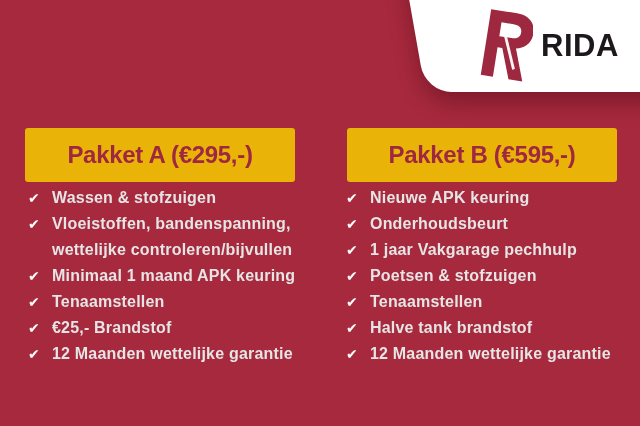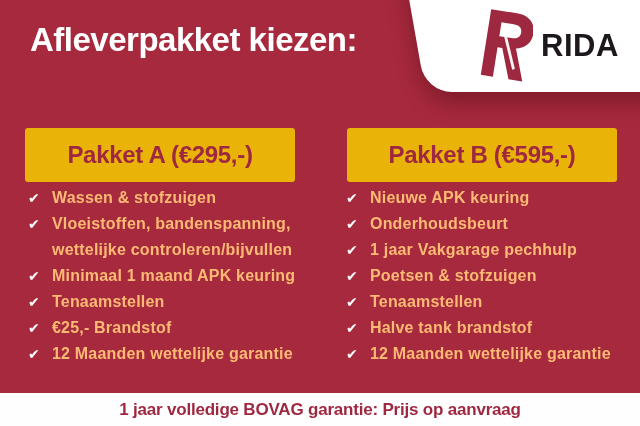--- a/index.html
+++ b/index.html
@@ -40,36 +40,35 @@
   .pkg-header.b{left:347px;}
   .pkg-list{position:absolute;top:189px;width:310px;}
   .pkg-list.a{left:28px;}
   .pkg-list.b{left:346px;}
   .line{display:flex;align-items:baseline;height:26px;}
   .chk{
     width:24px;flex:0 0 24px;color:#FFFFFF;font-size:14px;
     font-family:"DejaVu Sans",sans-serif;
   }
   .txt{
-    font-size:16px;font-weight:700;color:#fdba74;letter-spacing:0.2px;
+    font-size:16px;font-weight:700;color:#e5e5e5;letter-spacing:0.2px;
     white-space:nowrap;
   }
   
   .footer{
     position:absolute;left:0;bottom:0;width:640px;height:33px;
     background:#FEFEFE;display:flex;align-items:center;justify-content:center;
     font-size:17px;font-weight:800;color:#9F2841;letter-spacing:-0.2px;
   }
 </style>
 </head>
 <body>
 
 <div class="stage">
 
-  <h1 class="title">Afleverpakket kiezen:</h1>
 
   <div class="logo-card"></div>
   <div class="logo-inner">
     <svg class="r-mark" viewBox="0 0 64 80" xmlns="http://www.w3.org/2000/svg" aria-hidden="true">
       <g transform="rotate(9 32 40)">
         <path fill="#9E2840" fill-rule="evenodd" d="M10 2 H40 C54 2 62 10 62 22 C62 33 55 40 45 42 L58 78 H42 L29.5 44 H24 V78 H10 Z
              M24 15 V31 H38 C45 31 48 28 48 23 C48 18 45 15 38 15 Z"></path>
         <path d="M26 18 L46 66" stroke="#FFFFFF" stroke-width="3.2" fill="none" opacity="0.95"></path>
       </g>
     </svg>
@@ -165,17 +164,14 @@
         </div>
       </div>
       <div>
         <div class="line">
           <span class="chk">✔</span>
           <span class="txt">12 Maanden wettelijke garantie</span>
         </div>
       </div>
     </div>
 
-  <div class="footer">
-    <span>1 jaar volledige BOVAG garantie: Prijs op aanvraag</span>
-  </div>
 
 </div>
 
 </body></html>

